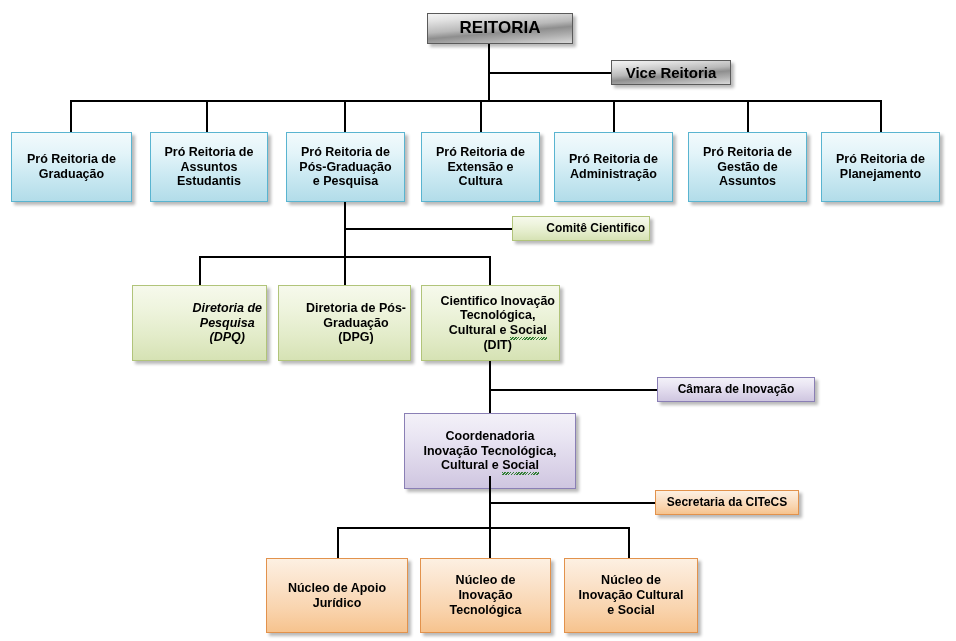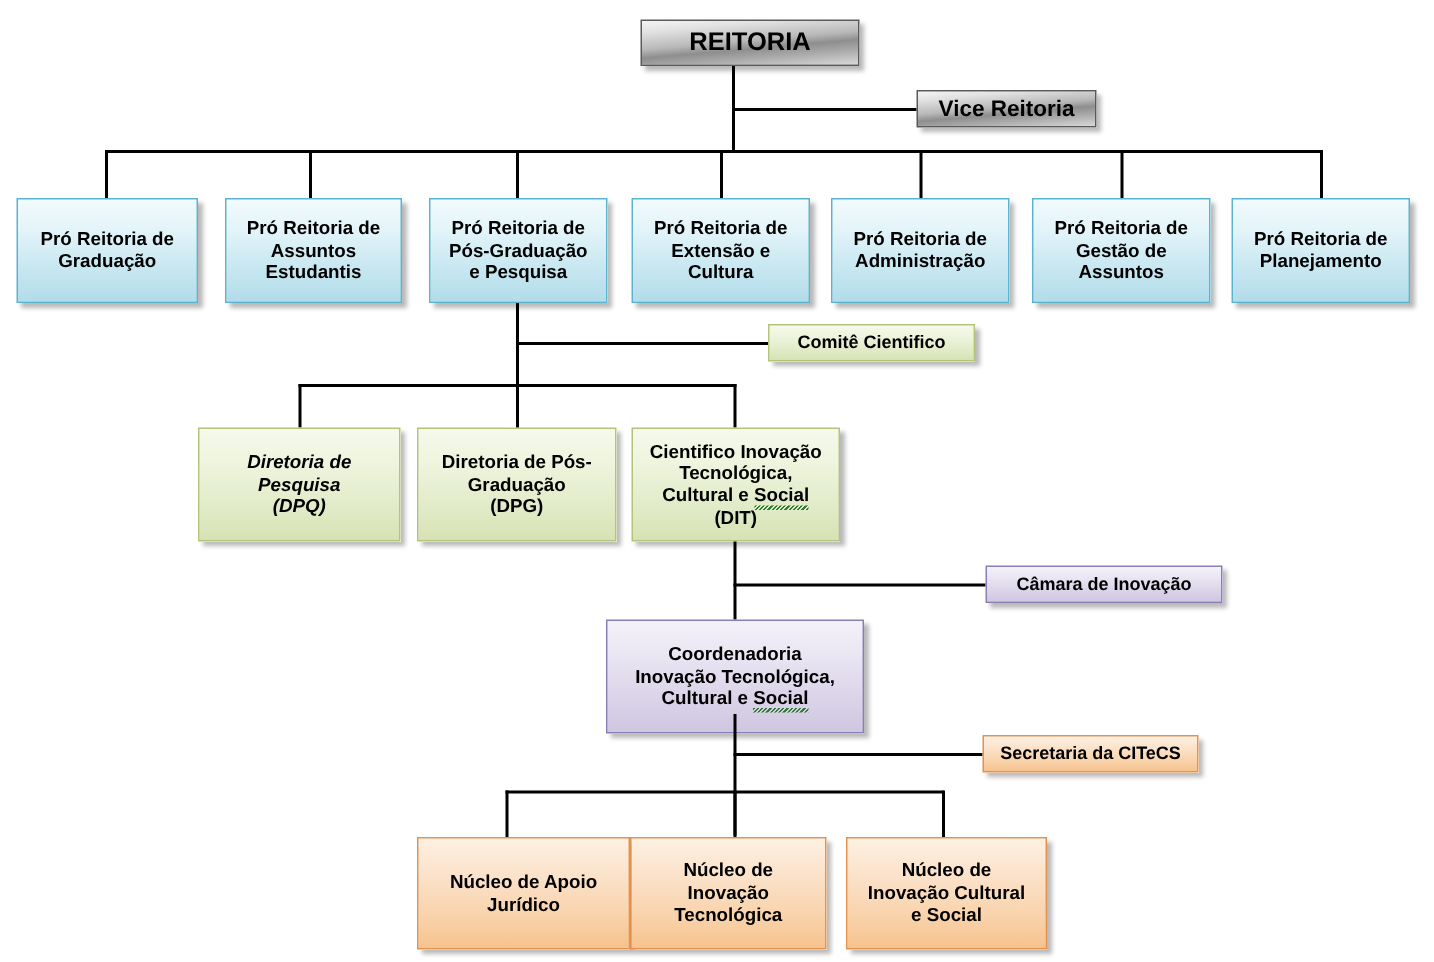--- a/index.html
+++ b/index.html
@@ -64,20 +64,21 @@
   }
 
   
   .green {
     border-color: #b1c47a;
     background: linear-gradient(180deg,
         #f6f9ec 0%,
         #eef4dd 32%,
         #e3ecca 66%,
         #d6e2b4 100%);
+    justify-content: flex-end;
   }
 
   
   .purple {
     border-color: #8a7fb5;
     background: linear-gradient(180deg,
         #f3f1f8 0%,
         #eae6f3 30%,
         #ddd6ea 64%,
         #cfc6e0 100%);
@@ -251,21 +252,21 @@
 
   <div class="node orange-box" style="left:655px; top:490px; width:144px; height:25px; font-size:12px;">
     <span class="label">Secretaria da CITeCS</span>
   </div>
 
   <div class="line h" style="left:337px; top:527px; width:292px;"></div>
   <div class="line v" style="left:337px; top:527px; height:31px;"></div>
   <div class="line v" style="left:489px; top:527px; height:31px;"></div>
   <div class="line v" style="left:628px; top:527px; height:31px;"></div>
 
-  <div class="node orange-box" style="left:266px; top:558px; width:142px; height:75px; font-size:12.5px;margin-left:12px;">
+  <div class="node orange-box" style="left:266px; top:558px; width:142px; height:75px; font-size:12.5px;">
     <span class="label">
       <span>Núcleo de Apoio</span><br>
       <span>Jurídico</span>
     </span>
   </div>
 
   <div class="node orange-box" style="left:420px; top:558px; width:131px; height:75px; font-size:12.5px;">
     <span class="label">
       <span>Núcleo de</span><br>
       <span>Inovação</span><br>

